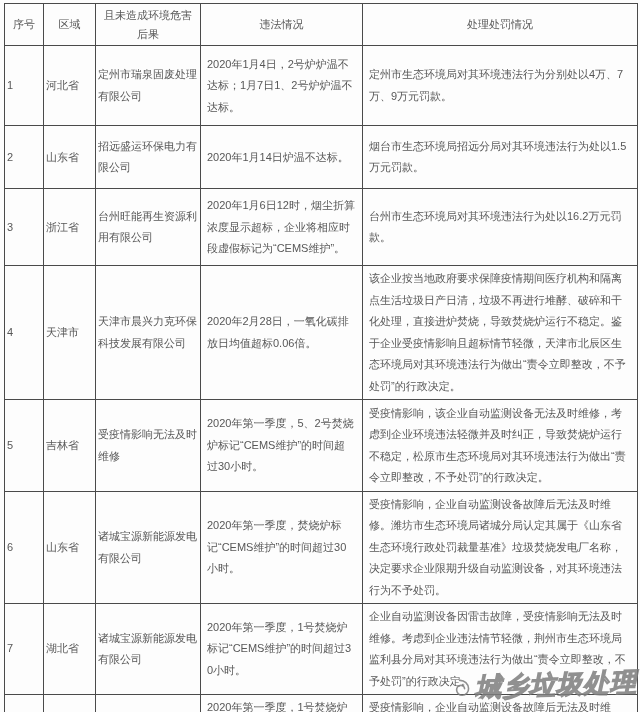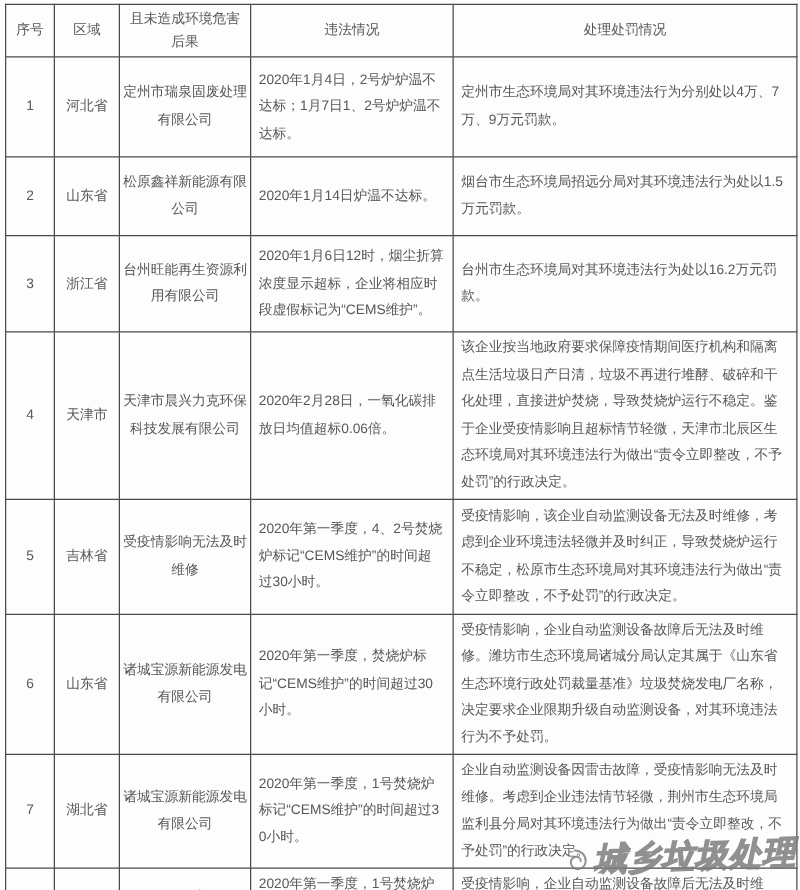--- a/index.html
+++ b/index.html
@@ -30,21 +30,21 @@
     box-sizing:border-box;
     word-break:break-all;
   }
   th {
     font-weight:normal;
     text-align:center;
     padding:2px 4px;
     line-height:1.7;
   }
   td { padding:2px 6px; }
-  td.center { text-align:center; padding:2px 2px; }
+  td.center { padding:2px 2px; }
   td.left   { text-align:left; }
   thead tr            { height:42px; }
   tbody tr:nth-child(1) { height:80px; }
   tbody tr:nth-child(2) { height:63px; }
   tbody tr:nth-child(3) { height:77px; }
   tbody tr:nth-child(4) { height:109px; }
   tbody tr:nth-child(5) { height:92px; }
   tbody tr:nth-child(6) { height:90px; }
   tbody tr:nth-child(7) { height:87px; }
   tbody tr:nth-child(8) { height:63px; }
@@ -95,21 +95,21 @@
       <tr>
         <td class="center">1</td>
         <td class="center">河北省</td>
         <td class="center">定州市瑞泉固废处理有限公司</td>
         <td class="left">2020年1月4日，2号炉炉温不达标；1月7日1、2号炉炉温不达标。</td>
         <td class="left">定州市生态环境局对其环境违法行为分别处以4万、7万、9万元罚款。</td>
       </tr>
       <tr>
         <td class="center">2</td>
         <td class="center">山东省</td>
-        <td class="center">松原鑫祥新能源有限公司</td>
+        <td class="center">招远盛运环保电力有限公司</td>
         <td class="left">2020年1月14日炉温不达标。</td>
         <td class="left">烟台市生态环境局招远分局对其环境违法行为处以1.5万元罚款。</td>
       </tr>
       <tr>
         <td class="center">3</td>
         <td class="center">浙江省</td>
         <td class="center">台州旺能再生资源利用有限公司</td>
         <td class="left">2020年1月6日12时，烟尘折算浓度显示超标，企业将相应时段虚假标记为“CEMS维护”。</td>
         <td class="left">台州市生态环境局对其环境违法行为处以16.2万元罚款。</td>
       </tr>
@@ -117,21 +117,21 @@
         <td class="center">4</td>
         <td class="center">天津市</td>
         <td class="center">天津市晨兴力克环保科技发展有限公司</td>
         <td class="left">2020年2月28日，一氧化碳排放日均值超标0.06倍。</td>
         <td class="left">该企业按当地政府要求保障疫情期间医疗机构和隔离点生活垃圾日产日清，垃圾不再进行堆酵、破碎和干化处理，直接进炉焚烧，导致焚烧炉运行不稳定。鉴于企业受疫情影响且超标情节轻微，天津市北辰区生态环境局对其环境违法行为做出“责令立即整改，不予处罚”的行政决定。</td>
       </tr>
       <tr>
         <td class="center">5</td>
         <td class="center">吉林省</td>
         <td class="center">受疫情影响无法及时维修</td>
-        <td class="left">2020年第一季度，4、2号焚烧炉标记“CEMS维护”的时间超过30小时。</td>
+        <td class="left">2020年第一季度，5、2号焚烧炉标记“CEMS维护”的时间超过30小时。</td>
         <td class="left">受疫情影响，该企业自动监测设备无法及时维修，考虑到企业环境违法轻微并及时纠正，导致焚烧炉运行不稳定，松原市生态环境局对其环境违法行为做出“责令立即整改，不予处罚”的行政决定。</td>
       </tr>
       <tr>
         <td class="center">6</td>
         <td class="center">山东省</td>
         <td class="center">诸城宝源新能源发电有限公司</td>
         <td class="left">2020年第一季度，焚烧炉标记“CEMS维护”的时间超过30小时。</td>
         <td class="left">受疫情影响，企业自动监测设备故障后无法及时维修。潍坊市生态环境局诸城分局认定其属于《山东省生态环境行政处罚裁量基准》垃圾焚烧发电厂名称，决定要求企业限期升级自动监测设备，对其环境违法行为不予处罚。</td>
       </tr>
       <tr>

